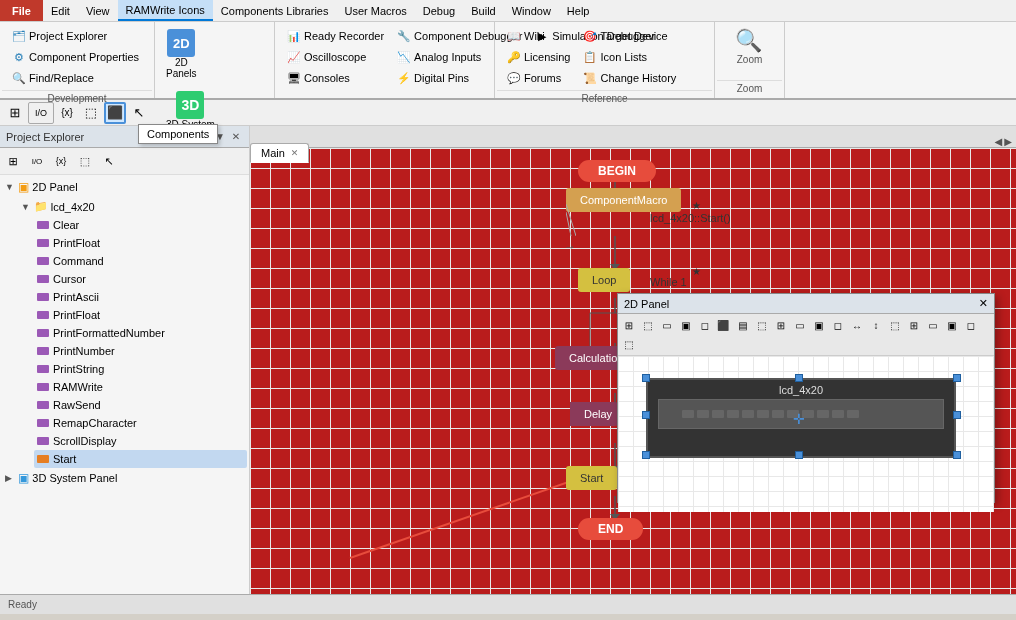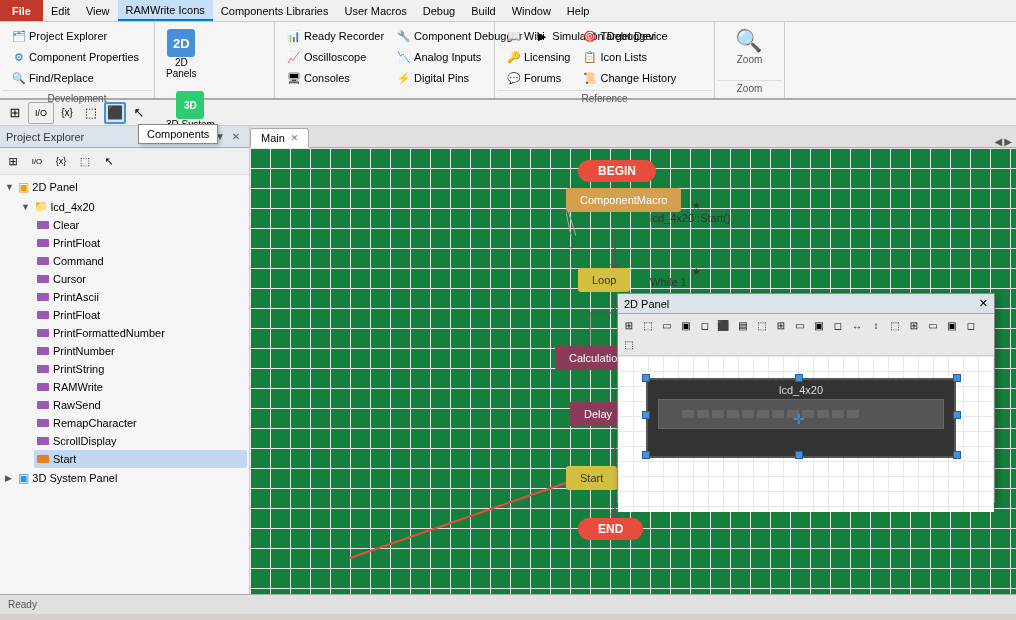--- a/index.html
+++ b/index.html
@@ -44,27 +44,27 @@
     .tree-label { font-size: 11px; }
     .tree-expand { width: 12px; font-size: 9px; color: #555; margin-right: 1px; cursor: pointer; }
     .sub-tree { margin-left: 16px; }
     .component-icon-sm { width: 12px; height: 8px; background: #9b59b6; display: inline-block; margin-right: 4px; border-radius: 1px; }
     .group-icon { font-size: 12px; margin-right: 3px; color: #f39c12; }
     .group-icon-3d { font-size: 12px; margin-right: 3px; color: #3498db; }
 
     
     .tab-bar { display: flex; background: #e0e0e0; border-bottom: 1px solid #aaa; align-items: flex-end; padding-left: 0; height: 22px; }
     .tab { display: flex; align-items: center; padding: 3px 10px; background: #e5e5e5; border: 1px solid #aaa; border-bottom: none; cursor: pointer; font-size: 11px; border-radius: 3px 3px 0 0; margin-right: 2px; }
-    .tab.active { background: white; border-bottom: 1px solid white; z-index: 1; position: relative; top: 1px; }
+    .tab.active { background: white; border-bottom: 1px solid white; z-index: 1; position: relative; top: 16px; }
     .tab-close { margin-left: 6px; font-size: 9px; color: #777; cursor: pointer; }
     .tab-nav { display: flex; align-items: center; margin-left: auto; margin-right: 4px; gap: 2px; }
     .tab-nav-btn { font-size: 10px; cursor: pointer; color: #555; }
 
     
-    .canvas-area { flex: 1; background: #15803d; overflow: hidden; position: relative; text-decoration: underline; }
+    .canvas-area { flex: 1; background: #b91c1c; overflow: hidden; position: relative; text-decoration: underline; }
     .canvas-grid { width: 100%; height: 100%; background-image: linear-gradient(#e8e8e8 1px, transparent 1px), linear-gradient(90deg, #e8e8e8 1px, transparent 1px); background-size: 20px 20px; position: relative; }
 
     
     .flow-el { position: absolute; cursor: pointer; }
     .flow-begin { background: #e74c3c; color: white; border-radius: 20px; padding: 4px 20px; font-size: 12px; font-weight: bold; }
     .flow-end { background: #e74c3c; color: white; border-radius: 20px; padding: 4px 20px; font-size: 12px; font-weight: bold; }
     .flow-comp { background: #d4a050; color: white; padding: 6px 14px; font-size: 11px; border-radius: 3px; }
     .flow-loop { background: #d4c040; color: #333; padding: 6px 14px; font-size: 11px; border-radius: 3px; }
     .flow-calc { background: #8b3a5a; color: white; padding: 6px 14px; font-size: 11px; border-radius: 3px; }
     .flow-delay { background: #8b3a5a; color: white; padding: 6px 14px; font-size: 11px; border-radius: 3px; border-radius: 0 20px 20px 0; }
@@ -156,21 +156,21 @@
     <div class="ribbon-label">Development</div>
   </div>
 
   <div class="ribbon-section" style="width:120px;">
     <div class="ribbon-content" style="justify-content:center;gap:6px;flex-direction:column;">
       <div class="ribbon-btn">
         <div class="ribbon-btn-icon" style="background:#4a90d9;color:white;font-weight:bold;font-size:13px;border-radius:3px;">2D</div>
         <span style="font-size:10px;text-align:center;">2D<br>Panels</span>
       </div>
       <div class="ribbon-btn">
-        <div class="ribbon-btn-icon" style="background:#2ecc71;color:white;font-weight:bold;font-size:10px;border-radius:3px;">3D</div>
+        <div class="ribbon-btn-icon" style="background:#2ecc71;color:white;font-weight:bold;font-size:14px;border-radius:3px;">3D</div>
         <span style="font-size:10px;text-align:center;">3D System<br>Panel</span>
       </div>
     </div>
     <div class="ribbon-label">Panels</div>
   </div>
 
   <div class="ribbon-section" style="width:220px;">
     <div class="ribbon-content">
       <div class="ribbon-col">
         <div class="ribbon-btn-row">

